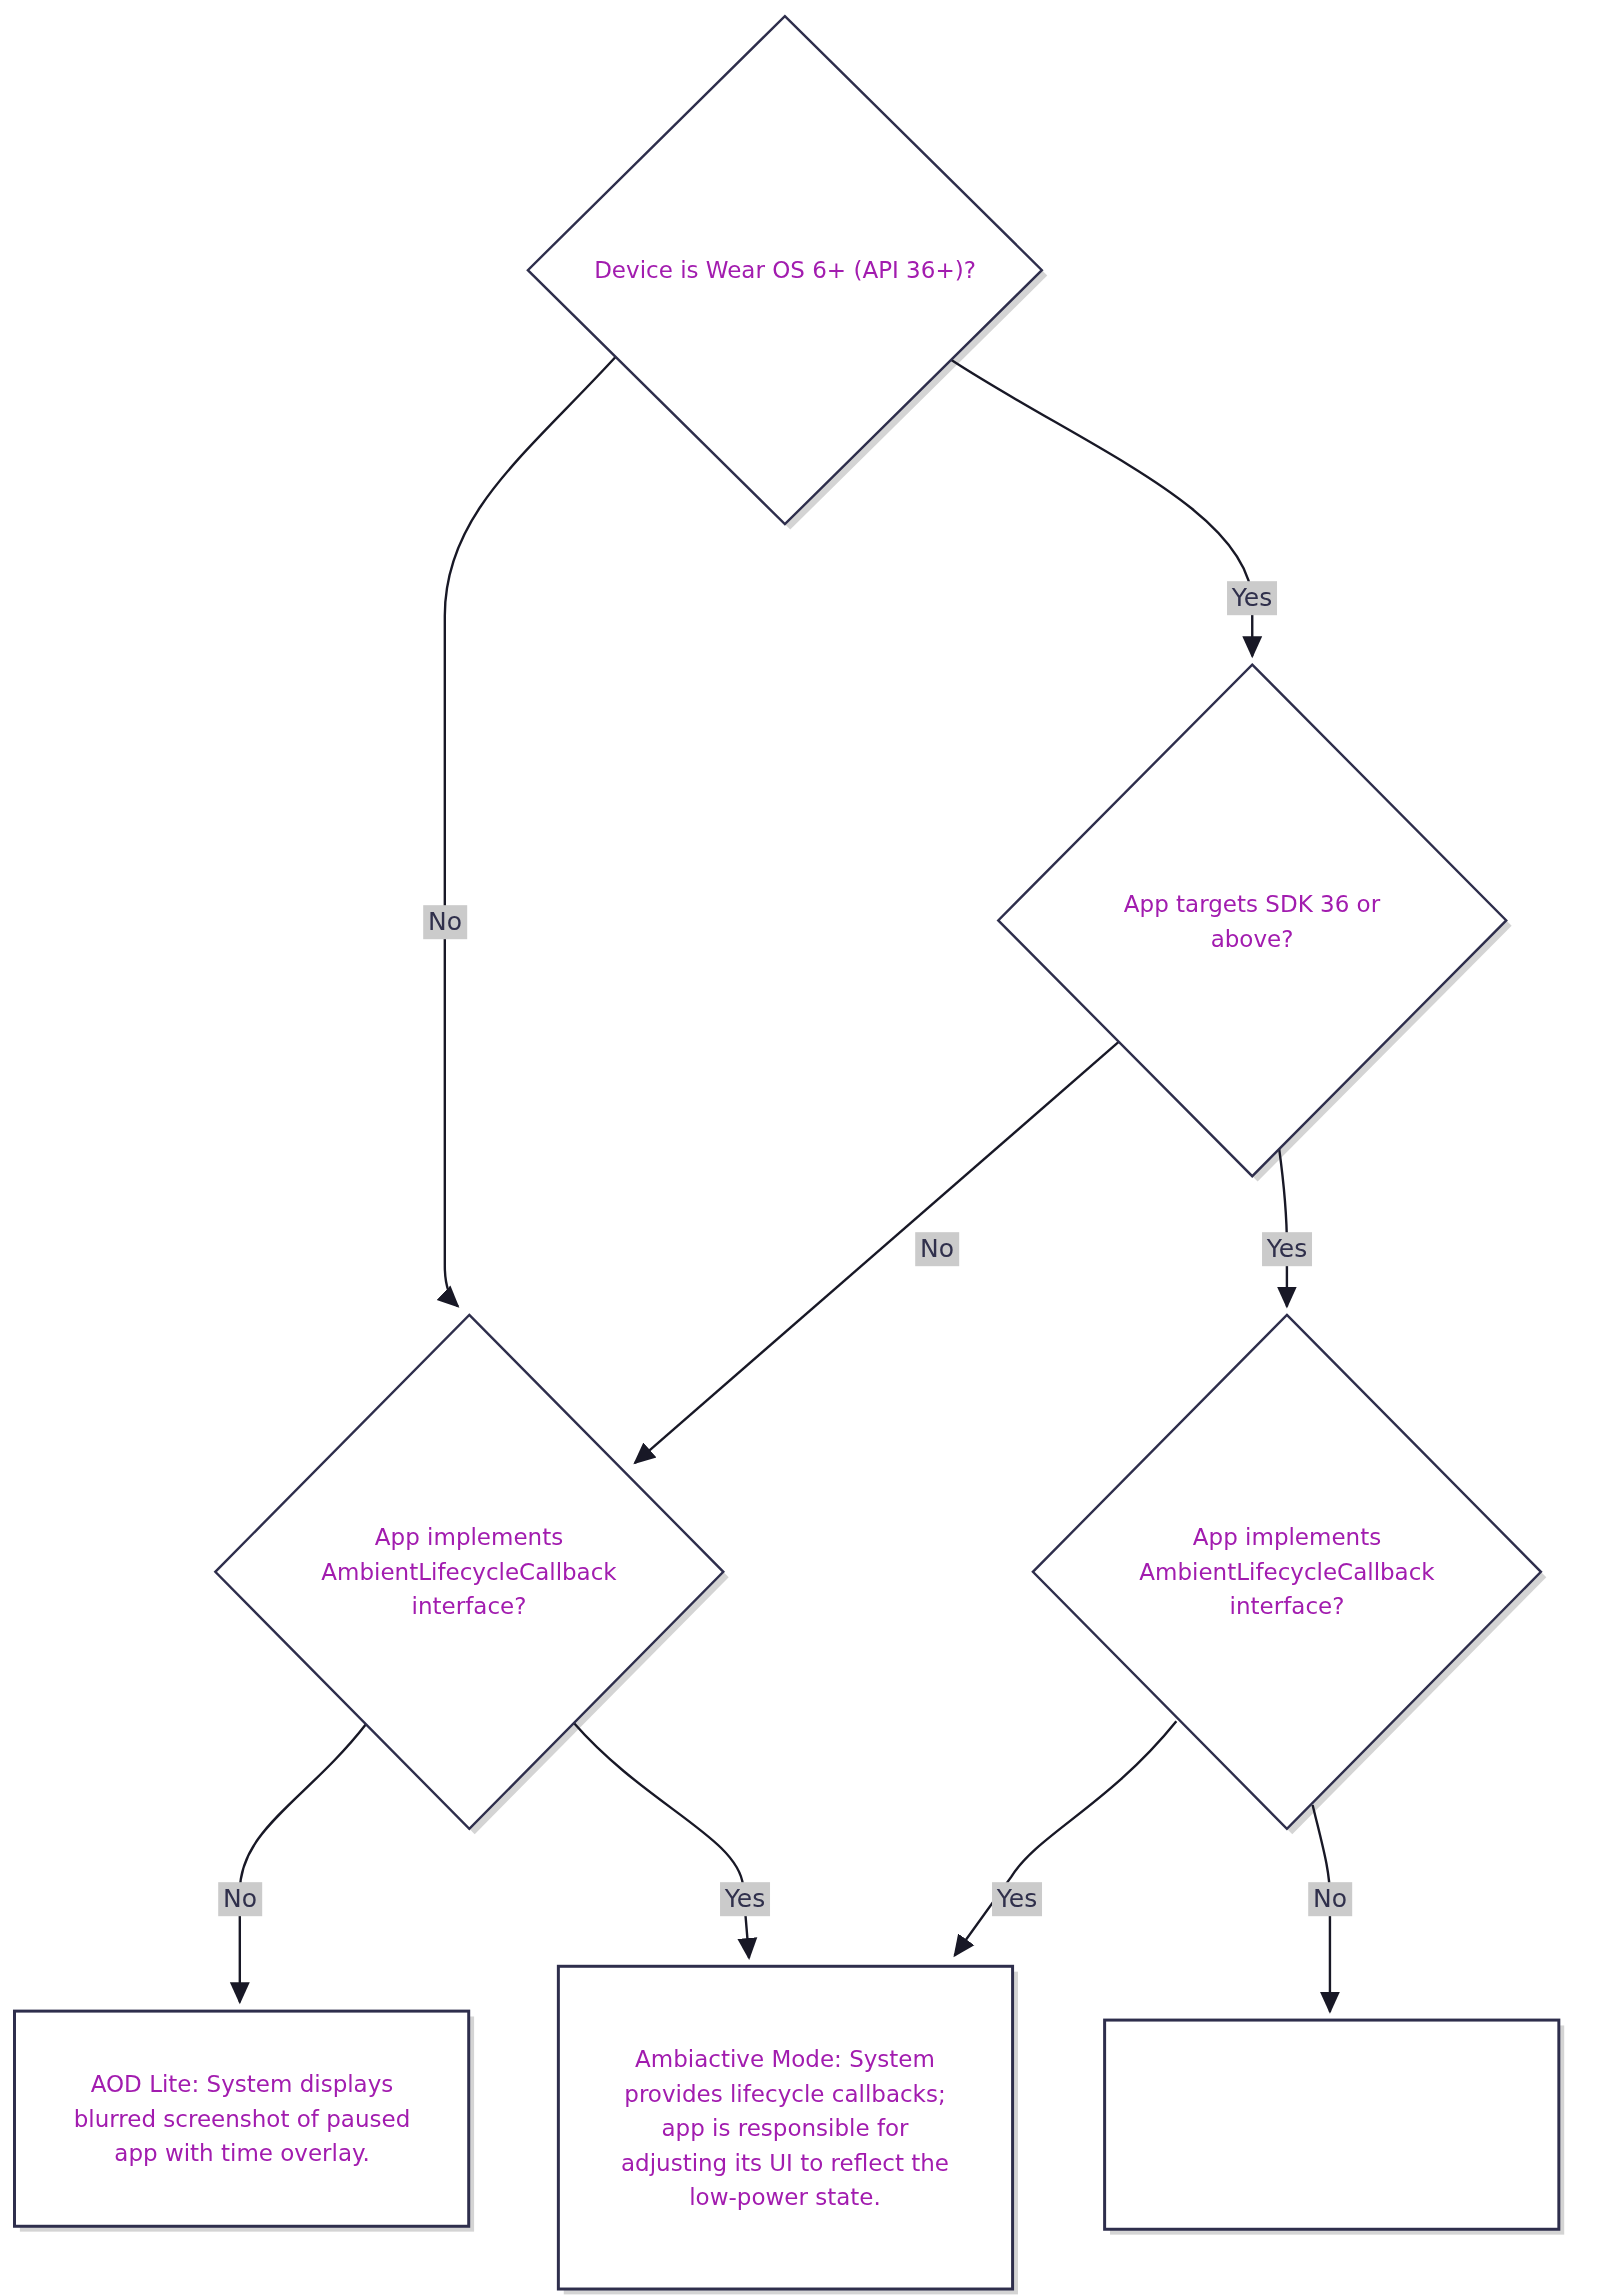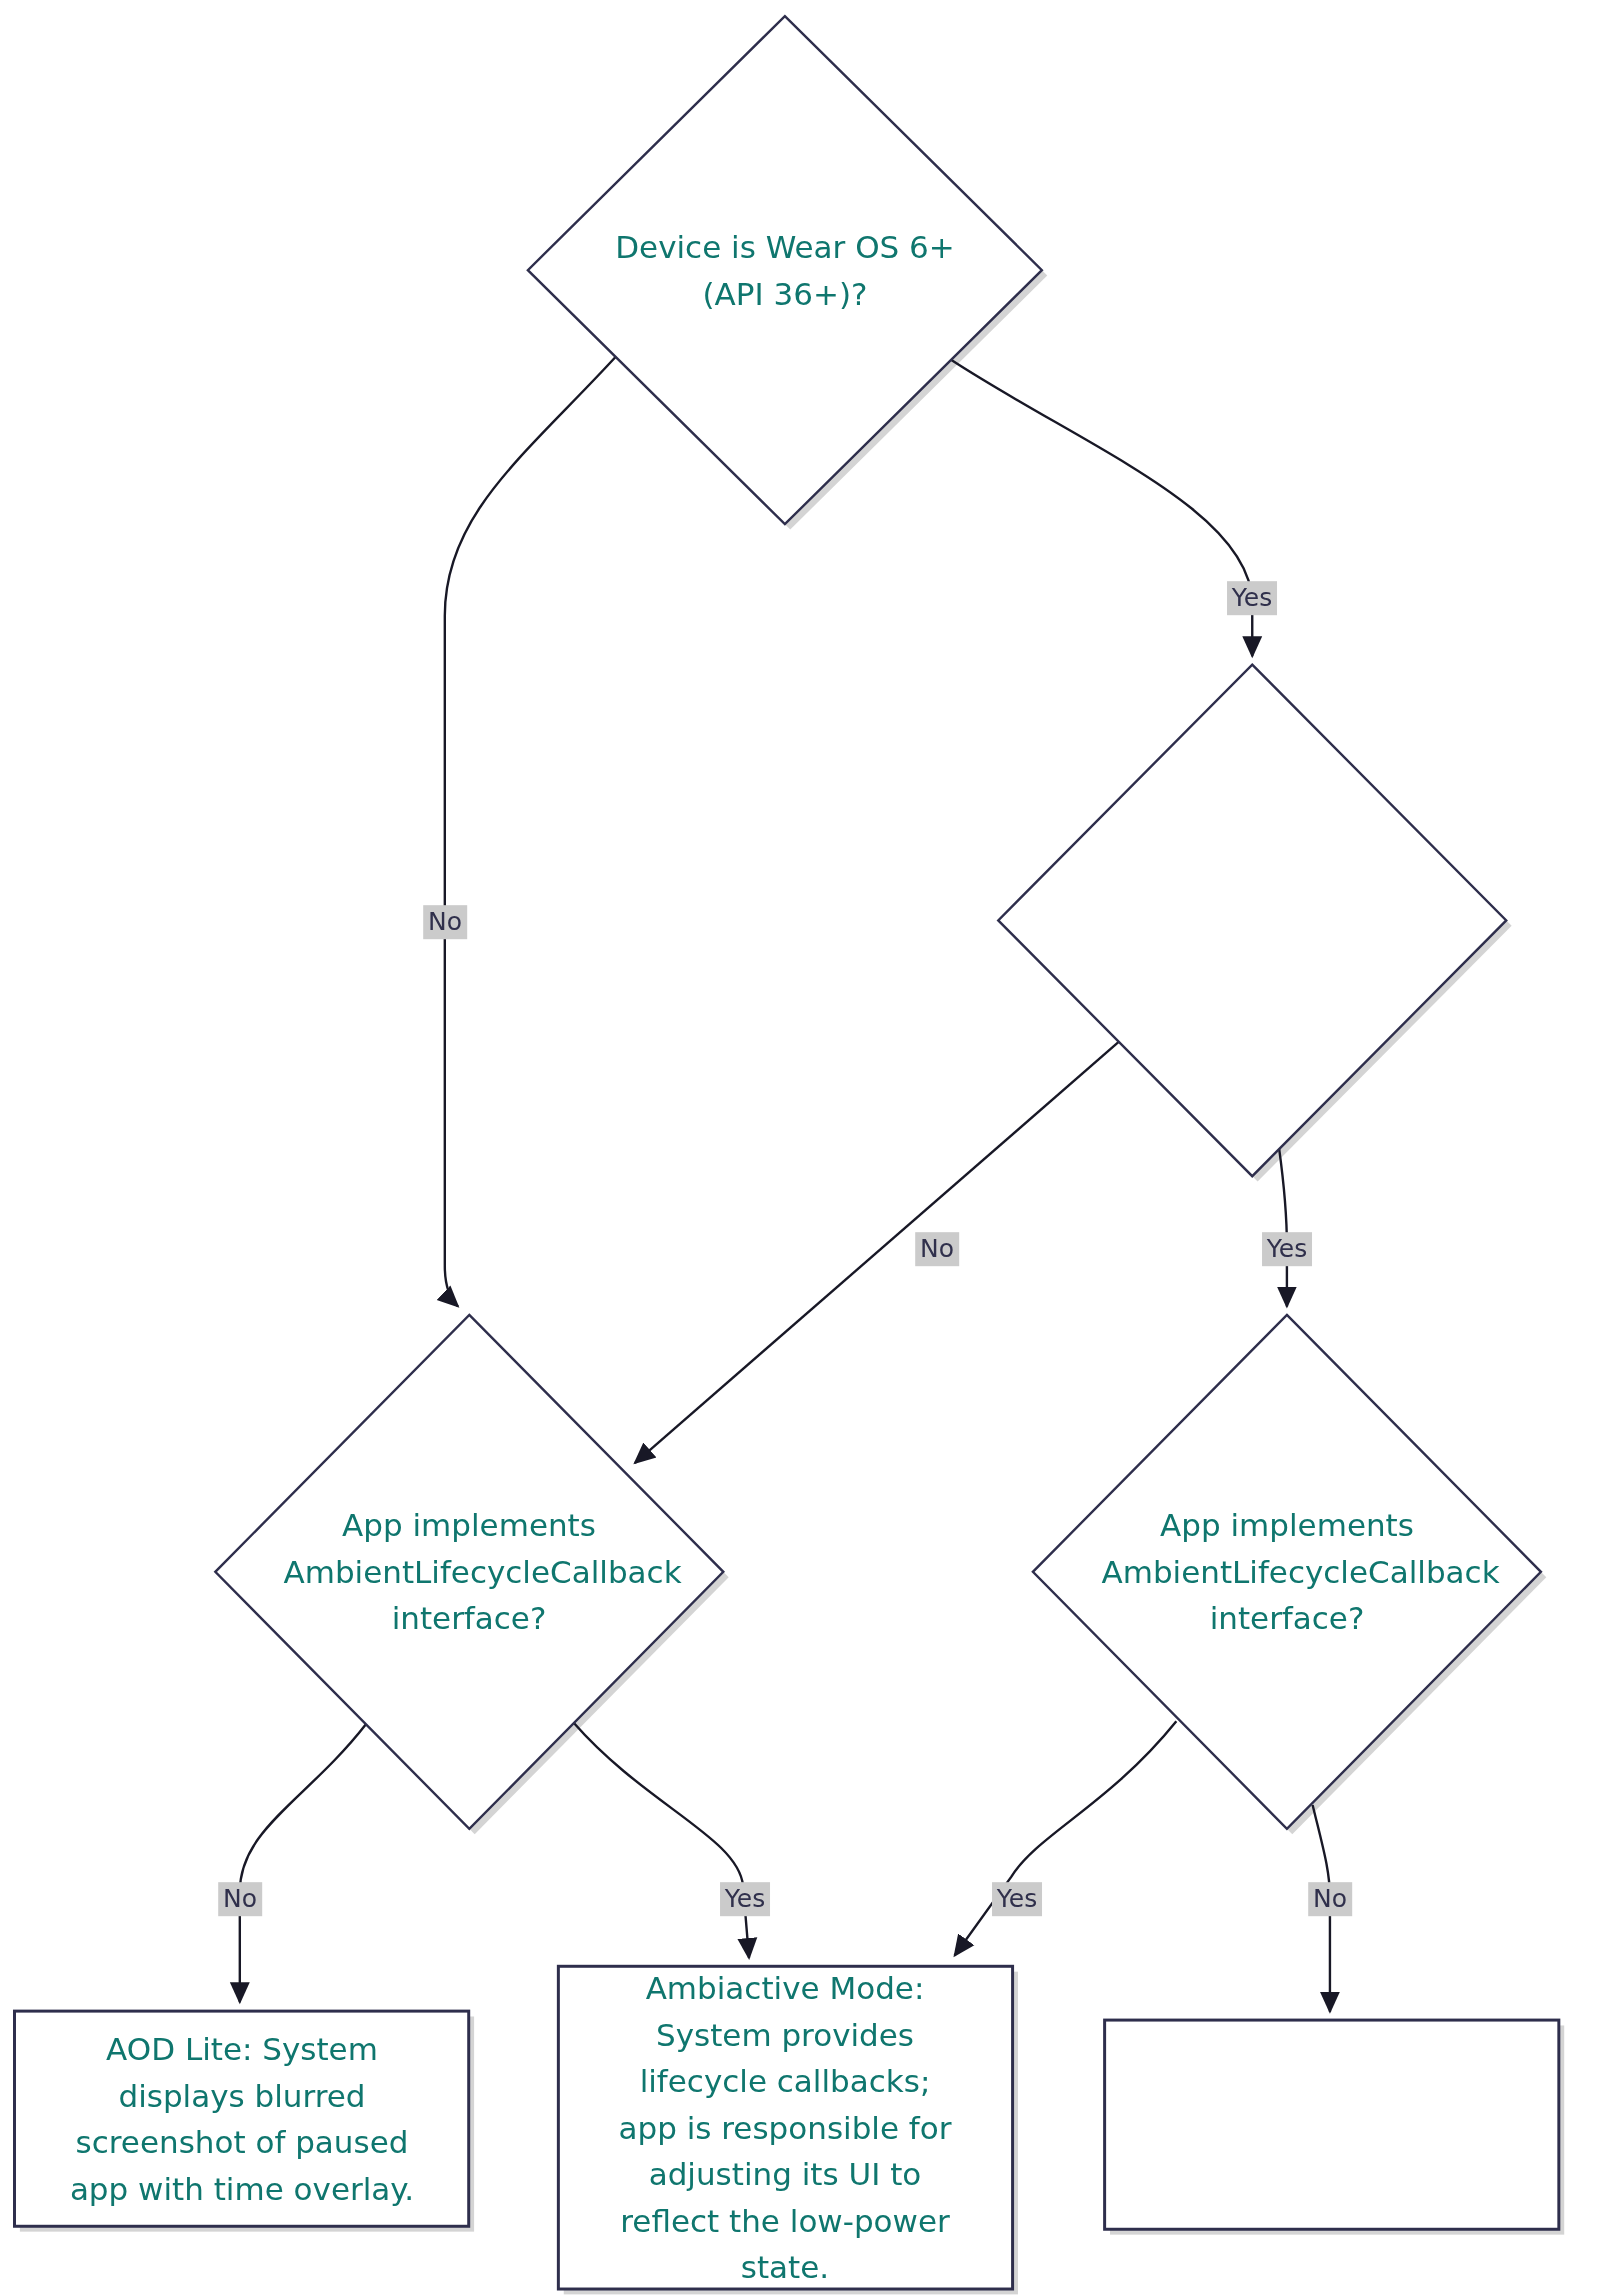--- a/index.html
+++ b/index.html
@@ -22,22 +22,22 @@
   }
   .node-shadow { fill: #d4d4d4; stroke: none; }
   .node-shape  { fill: #ffffff; stroke: #2e2e4c; stroke-width: 4; }
   .result-shape{ fill: #ffffff; stroke: #2e2e4c; stroke-width: 5; }
   .edge-path   { fill: none; stroke: #181826; stroke-width: 4; }
 
   .node-label {
     position: absolute;
     transform: translate(-50%, -50%);
     text-align: center;
-    color: #0f766e;
-    font-size: 31px;
+    color: #a21caf;
+    font-size: 23px;
     line-height: 1.5;
   }
   .edge-label {
     position: absolute;
     transform: translate(-50%, -50%);
     background: #cbcbcb;
     color: #30304c;
     font-size: 25px;
     line-height: 1.25;
     padding: 1.2px 4.8px;
@@ -79,20 +79,21 @@
     <polygon class="node-shape" points="2095,1112 2520,1540 2095,1968 1670,1540"></polygon>
     <polygon class="node-shape" points="785,2200 1210,2630 785,3060 360,2630"></polygon>
     <polygon class="node-shape" points="2153,2200 2578,2630 2153,3060 1728,2630"></polygon>
 
     <rect class="result-shape" x="24" y="3365" width="760" height="360"></rect>
     <rect class="result-shape" x="934" y="3290" width="760" height="540"></rect>
     <rect class="result-shape" x="1848" y="3380" width="760" height="350"></rect>
   </svg>
 
   <div class="node-label" style="left:785px; top:270px; width:383px;">Device is Wear OS 6+ (API 36+)?</div>
+  <div class="node-label" style="left:1252px; top:921px; width:335px;">App targets SDK 36 or above?</div>
   <div class="node-label" style="left:469px; top:1572px; width:371px;">App implements AmbientLifecycleCallback interface?</div>
   <div class="node-label" style="left:1287px; top:1572px; width:371px;">App implements AmbientLifecycleCallback interface?</div>
   <div class="node-label" style="left:242px; top:2119px; width:371px;">AOD Lite: System displays blurred screenshot of paused app with time overlay.</div>
   <div class="node-label" style="left:785px; top:2128px; width:341px;">Ambiactive Mode: System provides lifecycle callbacks; app is responsible for adjusting its UI to reflect the low-power state.</div>
 
   <div class="edge-label" style="left:1252px; top:598px;">Yes</div>
   <div class="edge-label" style="left:445px; top:922px;">No</div>
   <div class="edge-label" style="left:937px; top:1249px;">No</div>
   <div class="edge-label" style="left:1287px; top:1249px;">Yes</div>
   <div class="edge-label" style="left:240px; top:1899px;">No</div>

